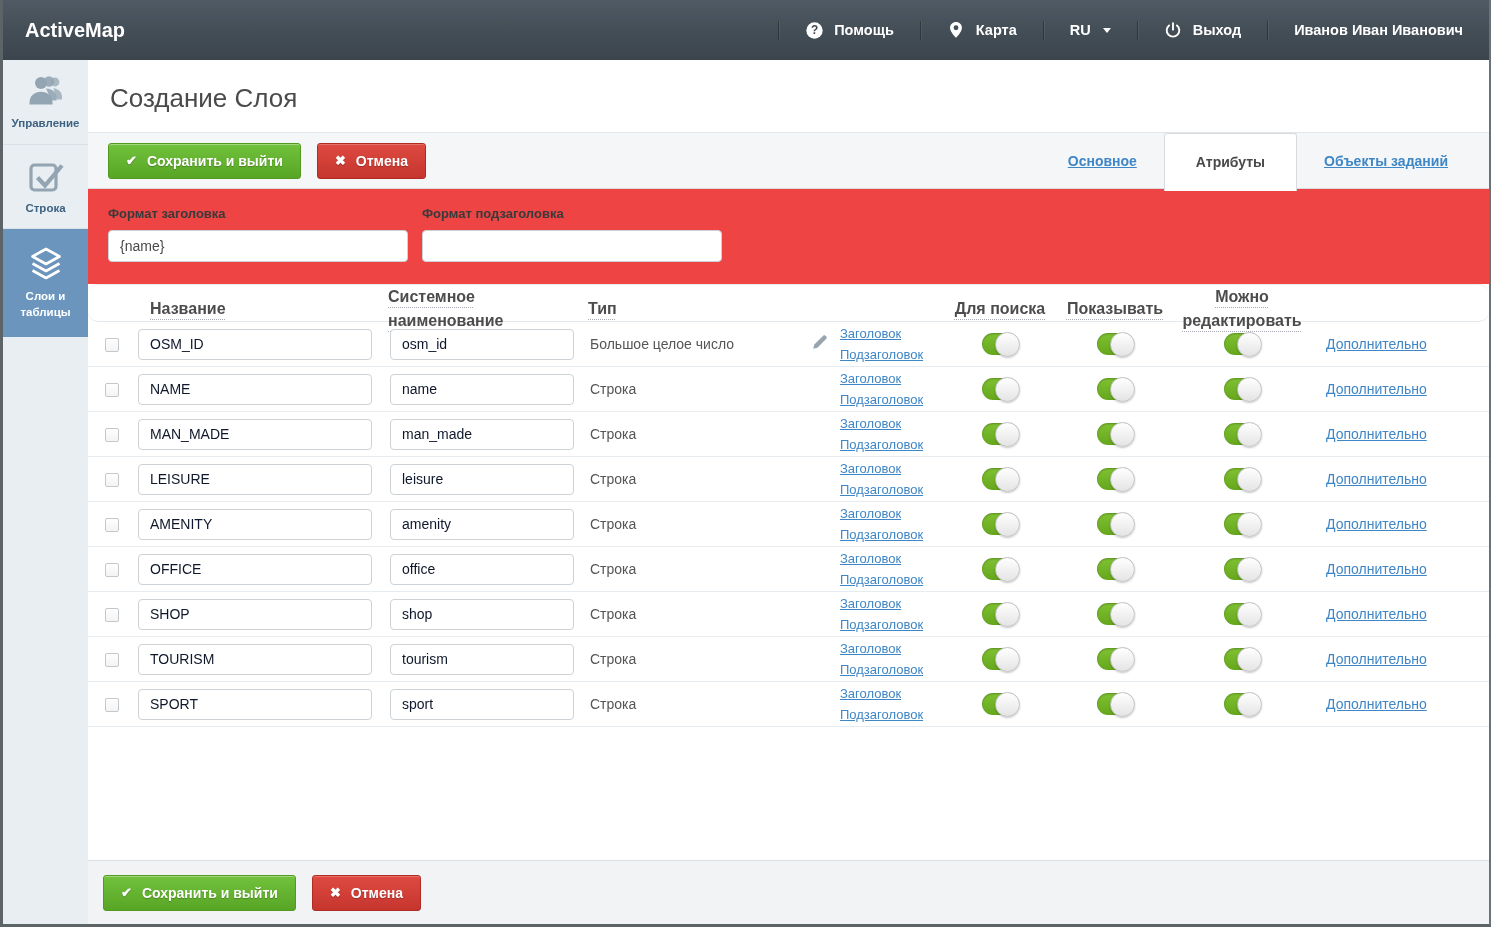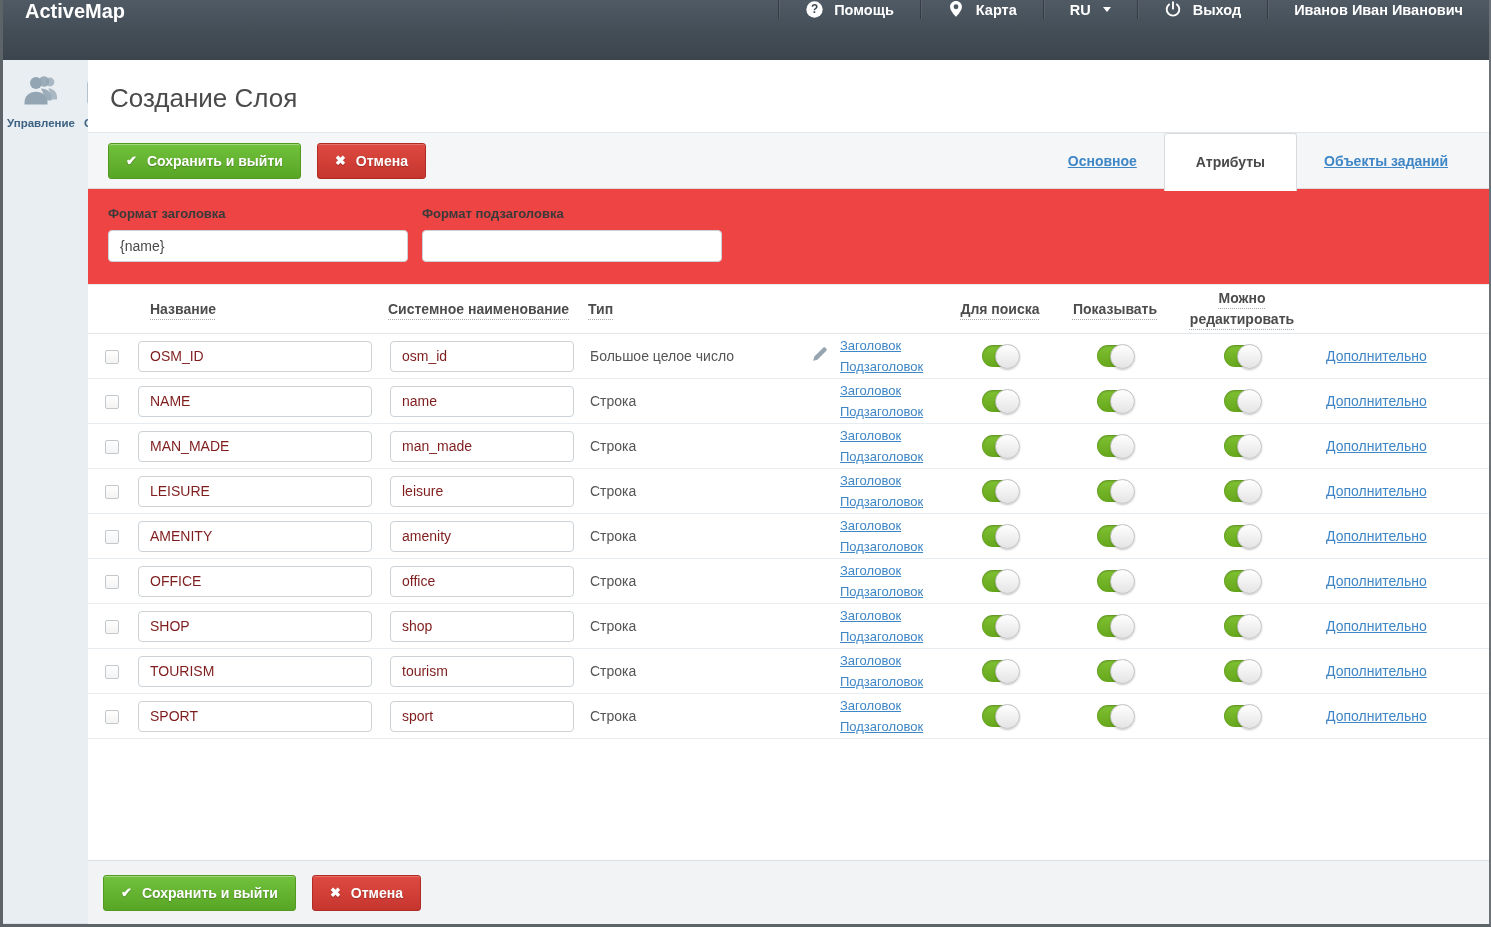--- a/index.html
+++ b/index.html
@@ -11,41 +11,41 @@
     border-left:3px solid #5d6468;
     border-right:2px solid #6b7277;
     border-bottom:3px solid #5d6468;
     display:flex; flex-direction:column;
   }
 
   
   .topbar {
     height:60px; flex:0 0 60px;
     background:linear-gradient(180deg,#505a64 0%,#434d56 55%,#3c454e 100%);
-    display:flex; align-items:flex-start; color:#fff;
+    display:flex; align-items:center; color:#fff;
   }
   .brand { display:flex; align-items:center; padding:0 22px; font-size:20px; font-weight:bold; }
   .topnav { margin-left:auto; display:flex; align-items:stretch; }
   .nav-item {
     display:flex; align-items:center; gap:10px; padding:0 26px;
     border-left:1px solid rgba(0,0,0,.30);
     box-shadow:inset 1px 0 0 rgba(255,255,255,.07);
     font-size:14.5px; font-weight:bold; cursor:pointer; white-space:nowrap;
   }
   .nav-item .nicon { display:inline-flex; width:19px; height:19px; }
   .caret-down {
     width:0; height:0; border-left:4.5px solid transparent; border-right:4.5px solid transparent;
     border-top:5px solid #fff; margin-left:2px;
   }
 
   
   .body-row { flex:1; display:flex; align-items:stretch; min-height:0; }
 
   
-  .sidebar { width:85px; flex:0 0 85px; background:#e9eef2; display:flex; flex-direction:row; }
+  .sidebar { width:85px; flex:0 0 85px; background:#e9eef2; display:flex; flex-direction:column; }
   .side-item {
     padding:13px 4px 12px; text-align:center; font-size:11.5px; font-weight:bold;
     color:#3d6282; border-bottom:1px solid #dbe2e7; cursor:pointer; line-height:1.35;
   }
   .side-item .sicon { display:block; margin:0 auto 7px; width:42px; height:36px; color:#93a5b2; }
   .side-item.active { background:#6b95bd; color:#fff; border-bottom:1px solid #6b95bd; padding:17px 4px 16px; }
   .side-item.active .sicon { color:#fff; }
 
   
   .main { flex:1; display:flex; flex-direction:column; background:#fff; min-width:0; }
@@ -95,39 +95,39 @@
     width:278px; height:32px; display:flex; align-items:center; justify-content:space-between;
     padding:0 12px; border:1px solid #ccd1d5; border-radius:3px; background:#fbfbfb;
     font-size:14px; font-weight:bold; color:#454545; cursor:pointer;
   }
   .chev { width:8px; height:8px; border-right:2px solid #8a9298; border-bottom:2px solid #8a9298; transform:rotate(45deg); margin-top:-4px; }
 
   
   .tbl { --cols:48px 252px 200px 212px 40px 104px 112px 118px 136px 1fr; }
   .thead {
     display:grid; grid-template-columns:var(--cols); align-items:center;
-    height:50px; border-top:1px solid #ececec; border-bottom:1px solid #e2e8ec;
-    font-size:14px; font-weight:bold; color:#4c4c4c;
+    height:38px; border-top:1px solid #ececec; border-bottom:1px solid #e2e8ec;
+    font-size:16px; font-weight:bold; color:#4c4c4c;border-radius:10px;
   }
   .th span { text-decoration:underline dotted; text-decoration-color:#a6acb1; text-decoration-thickness:1px; text-underline-offset:5px; line-height:1.5; }
   .th-name { padding-left:14px; }
   .th-center { text-align:center; padding:0 4px; }
 
   .trow {
     display:grid; grid-template-columns:var(--cols); align-items:center;
     height:45px; border-bottom:1px solid #e6ecf0; background:#fff;
   }
   .c-check { text-align:center; }
   .checkbox {
     display:inline-block; width:14px; height:14px; border:1px solid #c3c8cc; border-radius:2px;
     background:linear-gradient(#ffffff,#f3f3f3); cursor:pointer; vertical-align:middle;
   }
   .tinput {
     width:234px; height:31px; border:1px solid #ccd2d6; border-radius:4px;
-    padding:0 11px; font-size:14px; color:#7f1d1d; font-family:"Liberation Sans",sans-serif; outline:none; margin-left:2px;
+    padding:0 11px; font-size:14px; color:#0f172a; font-family:"Liberation Sans",sans-serif; outline:none; margin-left:2px;
   }
   .tinput-sys { width:184px; }
   .c-type { font-size:14px; color:#555; padding-left:2px; white-space:nowrap; }
   .c-pencil { text-align:center; }
   .pencil-btn { display:inline-flex; width:20px; height:20px; cursor:pointer; }
   .c-links { display:flex; flex-direction:column; line-height:21px; font-size:13px; }
   .link { color:#3f86c6; text-decoration:underline; cursor:pointer; width:max-content; }
   .c-toggle { text-align:center; }
   .toggle {
     display:inline-block; width:37px; height:22px; border-radius:12px; position:relative;

